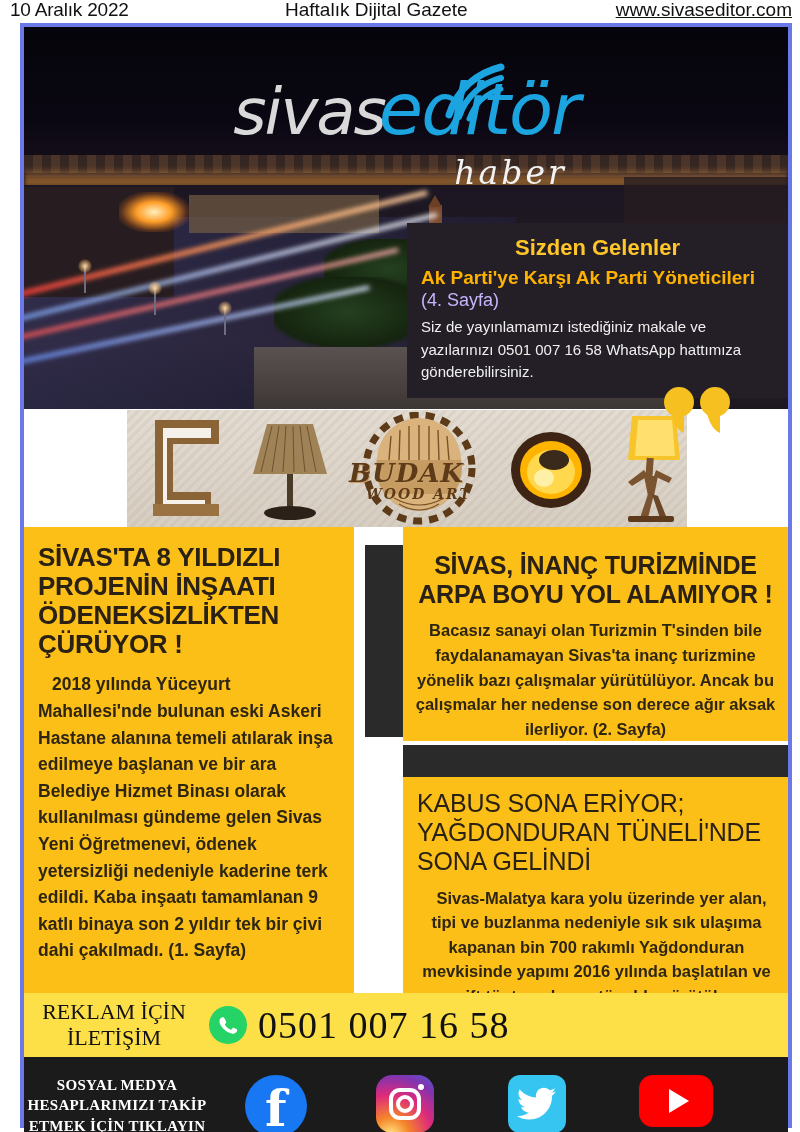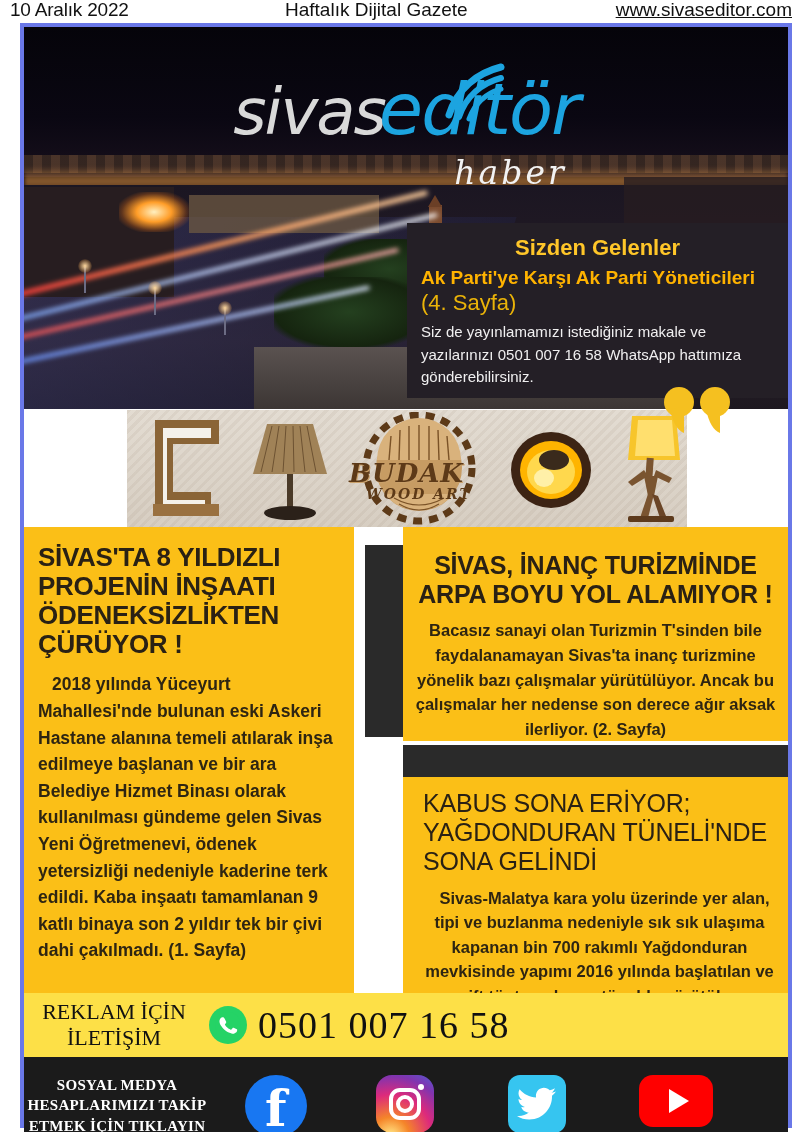--- a/index.html
+++ b/index.html
@@ -126,21 +126,21 @@
   .gelenler{
     position:absolute; left:383px; top:196px; width:381px; height:175px;
     background:#241f26; padding:12px 14px 10px 14px;
   }
   .g-title{
     font-size:22px; font-weight:bold; color:#ffc629; text-align:center; margin-bottom:6px;
   }
   .g-sub{
     font-size:19px; font-weight:bold; color:#ffb300; margin-bottom:1px;
   }
-  .g-page{ font-size:22px; color:#eab308; margin-bottom:5px; }
+  .g-page{ font-size:18px; color:#c4b5fd; margin-bottom:5px; }
   .g-body{ font-size:15px; color:#f0eff0; line-height:1.5; }
 
   .quotes{
     position:absolute; left:638px; top:360px; width:72px; height:48px; z-index:8;
   }
 
   
   .budak{
     position:absolute; left:103px; top:383px; width:560px; height:117px;
     background:
@@ -196,21 +196,21 @@
     font-size:25px; font-weight:bold; color:#2a2114; line-height:1.14;
     text-align:center; letter-spacing:-0.2px; margin-bottom:10px;
   }
   .p-r1{
     font-size:16.5px; font-weight:bold; color:#2e2512; line-height:1.5;
     text-align:center;
   }
 
   .colR2{
     position:absolute; left:379px; top:750px; width:385px; height:216px;
-    background:#fbbf17; padding:12px 12px 8px 20px;
+    background:#fbbf17; padding:12px 12px 8px 14px;
   }
   .h1-r2{
     font-size:25px; font-weight:normal; color:#2a2114; line-height:1.16;
     letter-spacing:-0.2px; margin-bottom:10px;
   }
   .p-r2{
     font-size:16.5px; font-weight:bold; color:#2e2512; line-height:1.48;
     text-align:center; text-indent:10px;
   }
 

